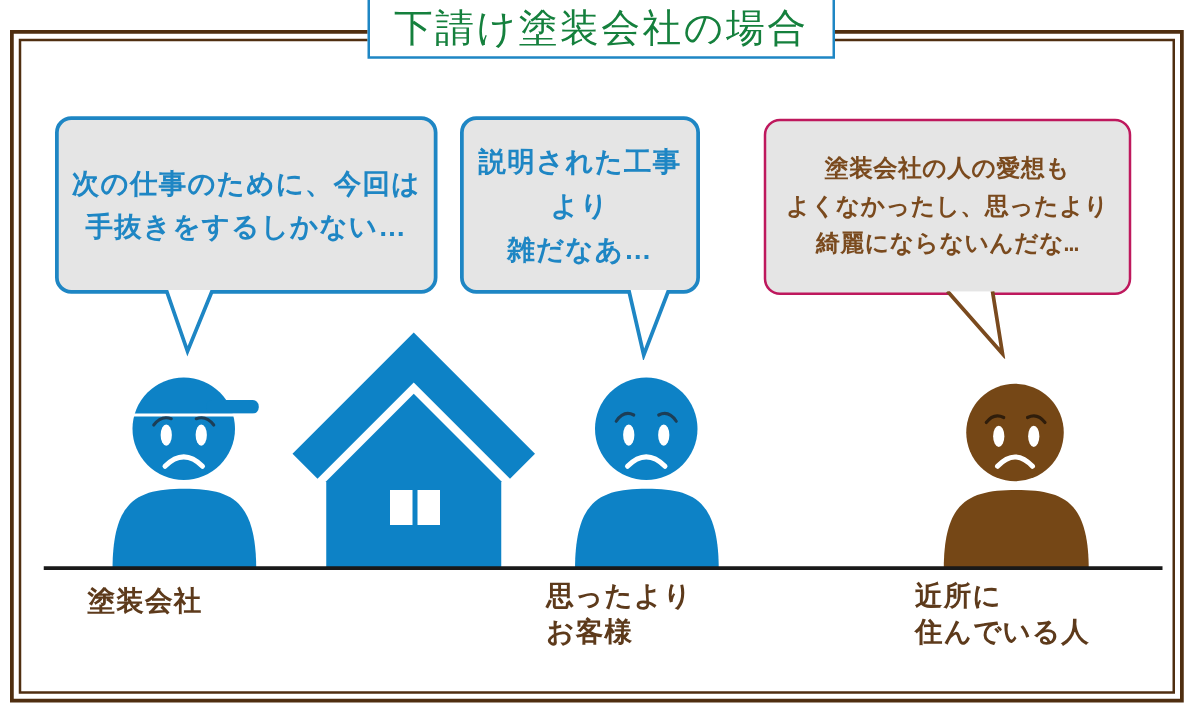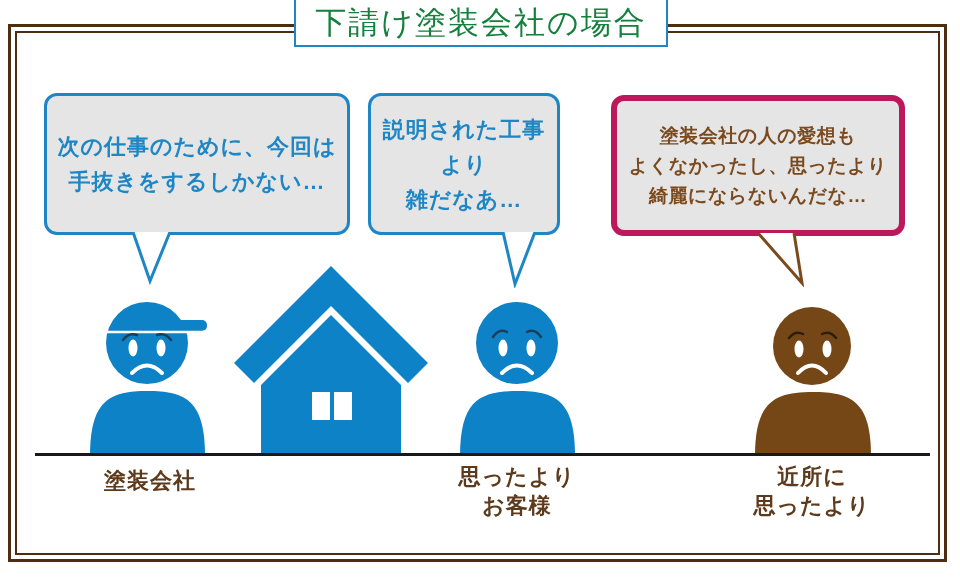--- a/index.html
+++ b/index.html
@@ -27,41 +27,41 @@
     margin:0;font-size:31px;font-weight:normal;color:#15803d;
     letter-spacing:2px;white-space:nowrap;padding-top:3px;
   }
   
   .bubble{
     position:absolute;box-sizing:border-box;background:#e5e5e5;
     border-radius:13px;z-index:3;display:flex;align-items:center;justify-content:center;
     text-align:center;font-weight:bold;white-space:pre-line;
   }
   .bubble.blue{border:3px solid #1e86c4;color:#1e86c4;}
-  .bubble.brown{border:6px solid #be185d;color:#7a4a1e;}
+  .bubble.brown{border:2px solid #be185d;color:#7a4a1e;font-family:Liberation Mono, monospace;}
   .bubble-1{left:44px;top:93px;width:306px;height:142px;font-size:22px;line-height:35px;letter-spacing:1px;}
   .bubble-2{left:368px;top:93px;width:192px;height:142px;font-size:22px;line-height:35px;letter-spacing:1px;}
   .bubble-3{left:611px;top:95px;width:294px;height:141px;font-size:19px;line-height:30px;letter-spacing:0.5px;}
   .tail{position:absolute;z-index:4;}
   .tail-1{left:126px;top:232px;}
   .tail-2{left:496px;top:232px;}
   .tail-3{left:751px;top:233px;}
   
   .art{position:absolute;z-index:2;}
   .house{left:225px;top:260px;}
   .person-1{left:85px;top:282px;}
   .person-2{left:455px;top:282px;}
   .person-3{left:750px;top:285px;}
   .ground-line{
     position:absolute;left:35px;top:453px;width:895px;height:3px;
     background:#191919;z-index:5;
   }
   
   .figure-label{
-    position:absolute;z-index:6;text-align:center;font-weight:bold;
+    position:absolute;z-index:6;text-align:left;font-weight:bold;
     color:#5d3a1b;font-size:22px;line-height:29px;letter-spacing:1px;
     white-space:pre-line;
   }
   .label-1{left:70px;top:466px;width:160px;}
   .label-2{left:437px;top:462px;width:160px;}
   .label-3{left:732px;top:462px;width:160px;}
 </style>
 </head>
 <body>
 
@@ -134,13 +134,13 @@
   <ellipse cx="77" cy="64" rx="4.5" ry="8.5" fill="#ffffff"></ellipse>
   <path d="M48,88 Q62,73 76,88" fill="none" stroke="#ffffff" stroke-width="4" stroke-linecap="round"></path>
 </svg>
 
 <div class="ground-line"></div>
 
 <div class="figure-label label-1">塗装会社</div>
 <div class="figure-label label-2">思ったより
 お客様</div>
 <div class="figure-label label-3">近所に
-思ったより</div>
+住んでいる人</div>
 
 </body></html>

